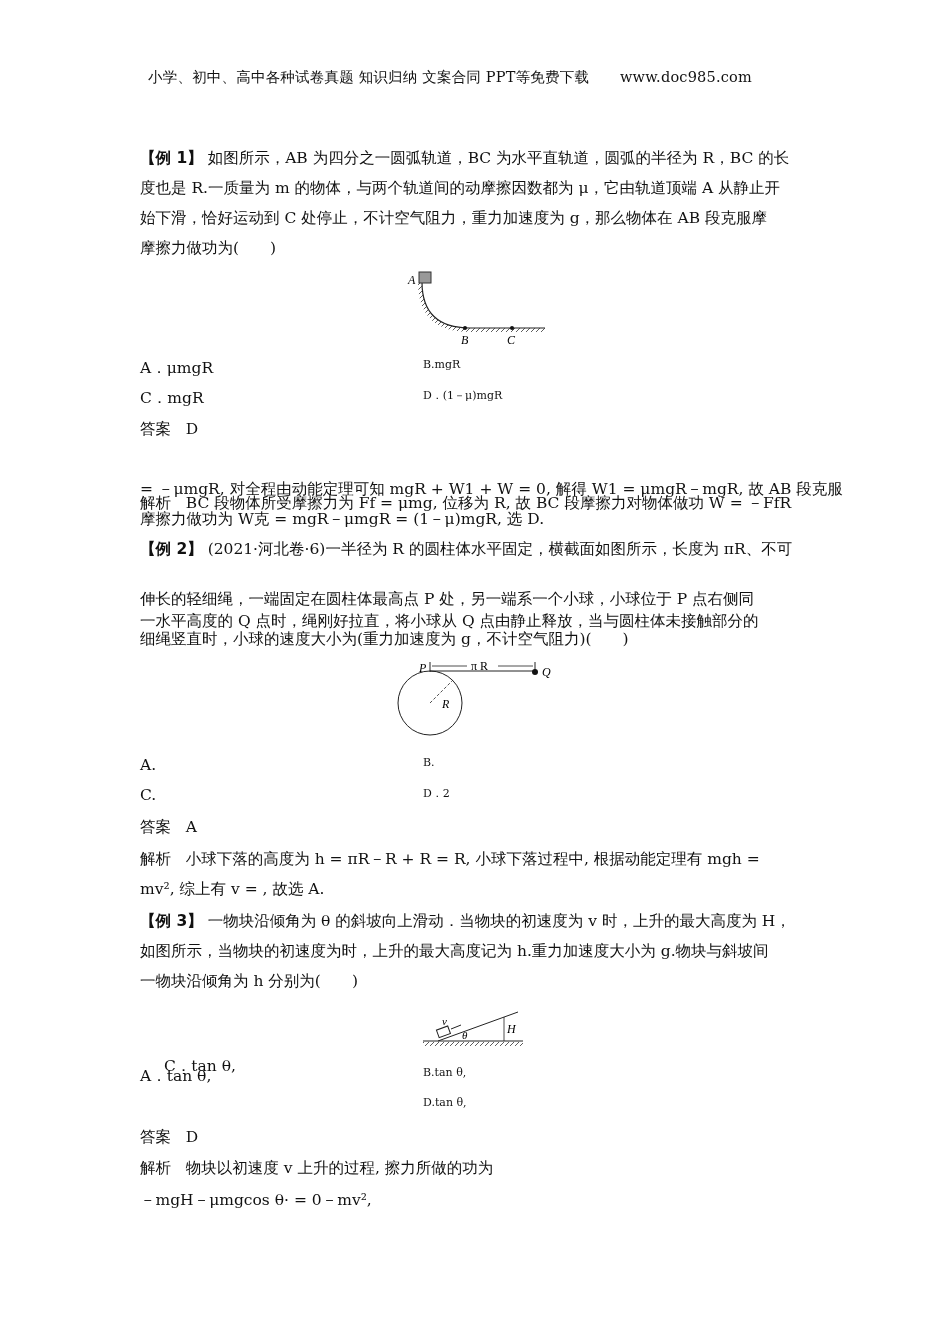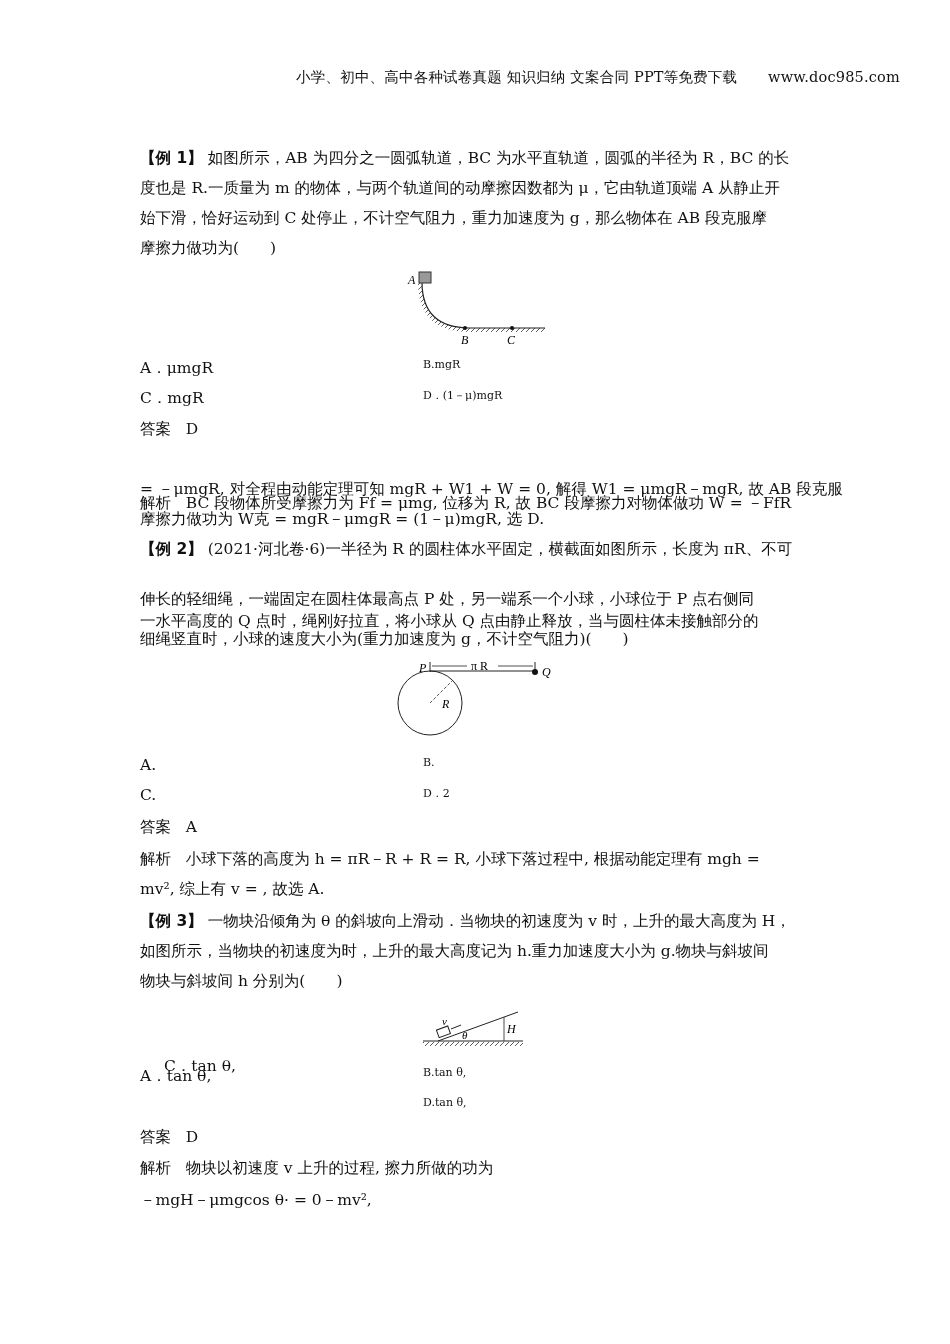--- a/index.html
+++ b/index.html
@@ -1,18 +1,18 @@
 <!DOCTYPE html>
 <html><head>
 <meta charset="utf-8">
 <style>
   html, body { margin: 0; padding: 0; background: #ffffff; }
   body { width: 950px; height: 1344px; position: relative; overflow: hidden;
          font-family: "DejaVu Serif", "Liberation Serif", serif; color: #111; }
-  .header { position: absolute; top: 68px; left: 0; width: 900px; text-align: right;
+  .header { position: absolute; top: 68px; left: 0; width: 900px; text-align: center;
             font-size: 14.5px; letter-spacing: 0.2px; }
   .header .site { margin-left: 26px; }
   .line { position: absolute; left: 140px; font-size: 15.5px; white-space: nowrap; line-height: 22px; }
   .lbl { font-family: "DejaVu Sans", sans-serif; font-weight: bold; }
   .kv { font-family: "DejaVu Sans", sans-serif; }
   .opt-l { position: absolute; left: 140px; font-size: 15.5px; white-space: nowrap; }
   .opt-r { position: absolute; left: 423px; font-size: 11px; white-space: nowrap; }
   .fig { position: absolute; }
 </style>
 </head>
@@ -99,21 +99,21 @@
   <span class="kv">解析</span>&nbsp;&nbsp;
   <span>小球下落的高度为 h = πR－R + R = R,  小球下落过程中,  根据动能定理有 mgh =</span>
 </div>
 <div class="line" style="top:878px;">mv²,  综上有 v = ,  故选 A.</div>
 
 <div class="line" style="top:910px;">
   <span class="lbl">【例 3】</span>
   <span>一物块沿倾角为 θ 的斜坡向上滑动．当物块的初速度为 v 时，上升的最大高度为 H，</span>
 </div>
 <div class="line" style="top:940px;">如图所示，当物块的初速度为时，上升的最大高度记为 h.重力加速度大小为 g.物块与斜坡间</div>
-<div class="line" style="top:970px;">物块与斜坡间 h 分别为(　　)</div>
+<div class="line" style="top:970px;">一物块沿倾角为 h 分别为(　　)</div>
 
 <svg class="fig" style="left:418px; top:1003px;" width="115" height="52">
   <defs>
     <pattern id="hatch2" width="5" height="5" patternUnits="userSpaceOnUse">
       <line x1="0" y1="5" x2="5" y2="0" stroke="#333" stroke-width="0.8"></line>
     </pattern>
   </defs>
   <line x1="5" y1="38" x2="105" y2="38" stroke="#222" stroke-width="1"></line>
   <rect x="5" y="39" width="100" height="4" fill="url(#hatch2)"></rect>
   <line x1="20" y1="38" x2="100" y2="9" stroke="#222" stroke-width="1"></line>

